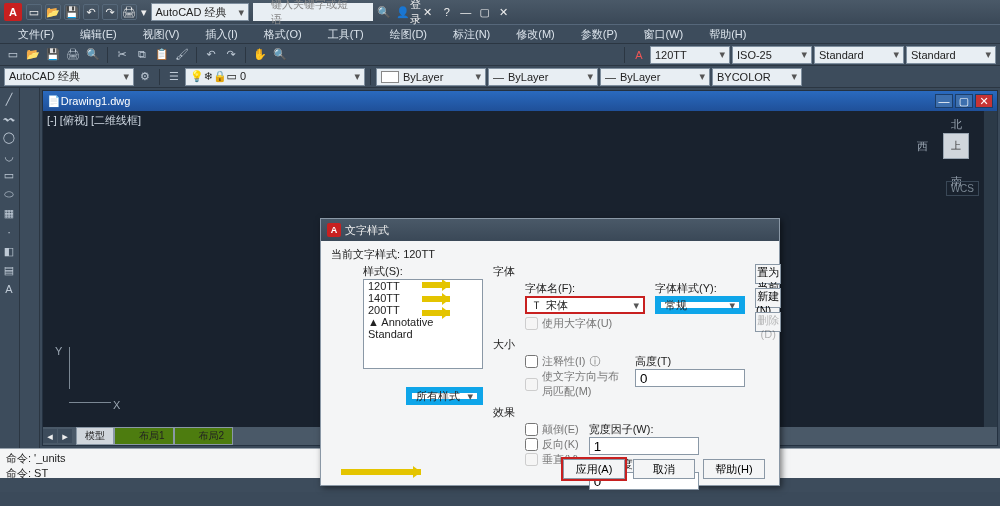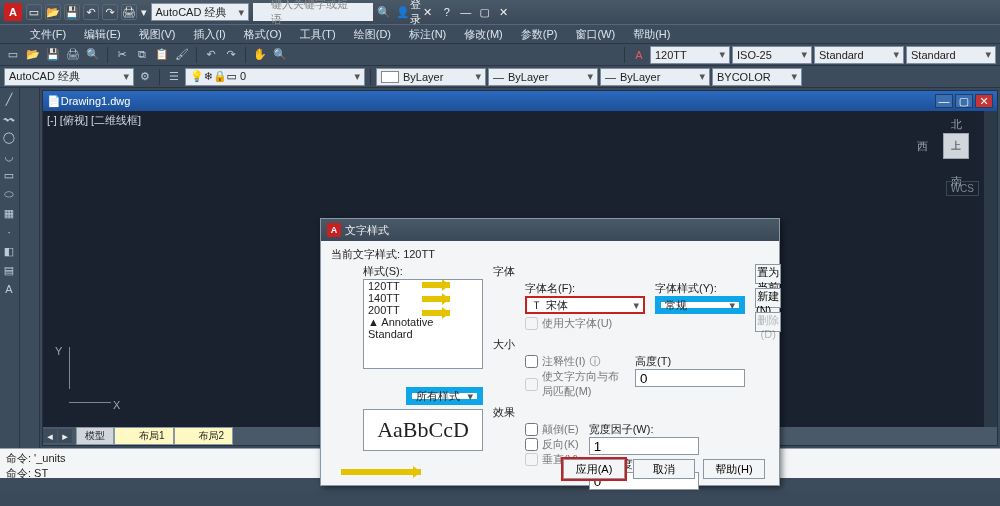--- a/index.html
+++ b/index.html
@@ -12,21 +12,21 @@
 .titlebar .qat span { width:16px;height:16px; display:flex;align-items:center;justify-content:center;border:1px solid #56687a;border-radius:2px;}
 .titlebar .ws-sel { background:#e8eef3;color:#222;border:1px solid #7f8f9f;height:18px;padding:0 4px;display:flex;align-items:center;gap:12px;}
 .titlebar .ws-sel .dd{color:#555;}
 .titlebar .appname { flex:1; text-align:center; color:#cfd8e2; font-size:12px;}
 .titlebar .search { background:#e8eef3;color:#888;height:18px;padding:0 18px;display:flex;align-items:center;width:120px;}
 .titlebar .tbtns { display:flex;gap:3px;margin-left:6px;}
 .titlebar .tbtns span{ width:16px;height:16px;display:flex;align-items:center;justify-content:center;}
 .titlebar .tbtns .close{}
 
 
-.menubar { height:20px; background:#3d4c5c; display:flex; gap:6px; padding-left:24px; align-items:center; color:#dce4ec; border-top:1px solid #56677a;border-bottom:1px solid #2b3642;}
+.menubar { height:20px; background:#3d4c5c; display:flex; gap:14px; padding-left:12px; align-items:center; color:#dce4ec; border-top:1px solid #56677a;border-bottom:1px solid #2b3642;}
 .menubar span{ padding:0 6px; font-size:11px;}
 
 
 .tbrow { height:22px; background:#3d4c5c; display:flex; align-items:center; padding:0 4px; gap:2px; border-bottom:1px solid #2b3642;}
 .tbrow .sep{ width:1px;height:16px;background:#2b3642;margin:0 3px;}
 .tbrow .btn{ width:18px;height:18px;display:flex;align-items:center;justify-content:center;border:1px solid transparent;color:#bfcad6;}
 .tbrow .combo{ background:#e8eef3;color:#222;border:1px solid #7f8f9f;height:18px;padding:0 4px;display:flex;align-items:center;gap:4px;}
 .tbrow .combo .swatch{width:18px;height:12px;background:#fff;border:1px solid #888;}
 .tbrow .combo .dd{color:#555;margin-left:auto;}
 
@@ -52,21 +52,21 @@
 .canvas .cube{position:absolute;right:12px;top:8px;width:56px;height:56px;}
 .canvas .cube .face{position:absolute;left:14px;top:14px;width:26px;height:26px;background:#d0d6dc;color:#333;display:flex;align-items:center;justify-content:center;font-size:10px;border:1px solid #9aa6b2;}
 .canvas .cube .n{position:absolute;top:-2px;left:22px;color:#9aa6b2;}
 .canvas .cube .s{position:absolute;bottom:-14px;left:22px;color:#9aa6b2;}
 .canvas .cube .w{position:absolute;top:20px;left:-12px;color:#9aa6b2;}
 .canvas .cube .e{position:absolute;top:20px;right:-12px;color:#9aa6b2;}
 .canvas .wcs{position:absolute;right:18px;top:70px;color:#7b8894;border:1px solid #3a4857;padding:1px 4px;font-size:10px;}
 .canvas .scroll-v{position:absolute;right:0;top:0;bottom:0;width:14px;background:#2c3a48;border-left:1px solid #1a2330;}
 .doc-tabs{position:absolute;left:0;right:0;bottom:0;height:18px;background:#4a5968;display:flex;align-items:center;padding-left:30px;}
 .doc-tabs .tab{padding:1px 8px;background:#d0d6dc;color:#222;border:1px solid #8a98a6;font-size:10px;}
-.doc-tabs .tab.inact{background:#fef9c3;padding-left:24px;}
+.doc-tabs .tab.inact{background:#4d7c0f;padding-left:24px;}
 .doc-tabs .tabbtns{display:flex;gap:1px;margin-left:-30px;margin-right:4px;}
 .doc-tabs .tabbtns span{width:14px;height:14px;background:#3d4c5c;display:flex;align-items:center;justify-content:center;}
 
 
 .cmd{height:30px;background:#f4f5f6;color:#222;border-top:1px solid #97a2ad;padding:2px 6px;font-family:SimSun, monospace;font-size:11px;}
 .statusbar{height:14px;background:#3d4c5c;}
 
 
 .dialog{position:absolute;left:280px;top:130px;width:460px;height:268px;background:#f4f5f6;border:1px solid #8a98a6;box-shadow:2px 2px 6px rgba(0,0,0,.5);color:#222;font-size:11px;}
 .dialog .dlg-title{height:22px;background:linear-gradient(#4a5968,#3a4857);color:#eee;display:flex;align-items:center;padding:0 6px;gap:4px;}
@@ -282,21 +282,20 @@
               <div class="li">▲ <span>Annotative</span></div>
               <div class="li">Standard</div>
               <span class="arrow arrow-left" style="top:2px;left:58px;"></span>
               <span class="arrow arrow-left" style="top:16px;left:58px;"></span>
               <span class="arrow arrow-left" style="top:30px;left:58px;"></span>
             </div>
             <div class="combo2" style="margin-top:18px;margin-left:43px;">
                 <span>所有样式</span>
                 <span class="dd">▾</span>
               </div>
-            <div class="preview" style="margin-top:4px;">AaBbCcD</div>
           </div>
 
           <div class="mid">
             <div class="grp-label">字体</div>
             <div class="row">
               <div>
                 <div>字体名(F):</div>
                 <div class="combo2 hl" style="width:120px;">Ｔ <span>宋体</span><span class="dd">▾</span></div>
                 <div class="chk" style="margin-top:2px;">
                     <input type="checkbox" disabled="" style="">

